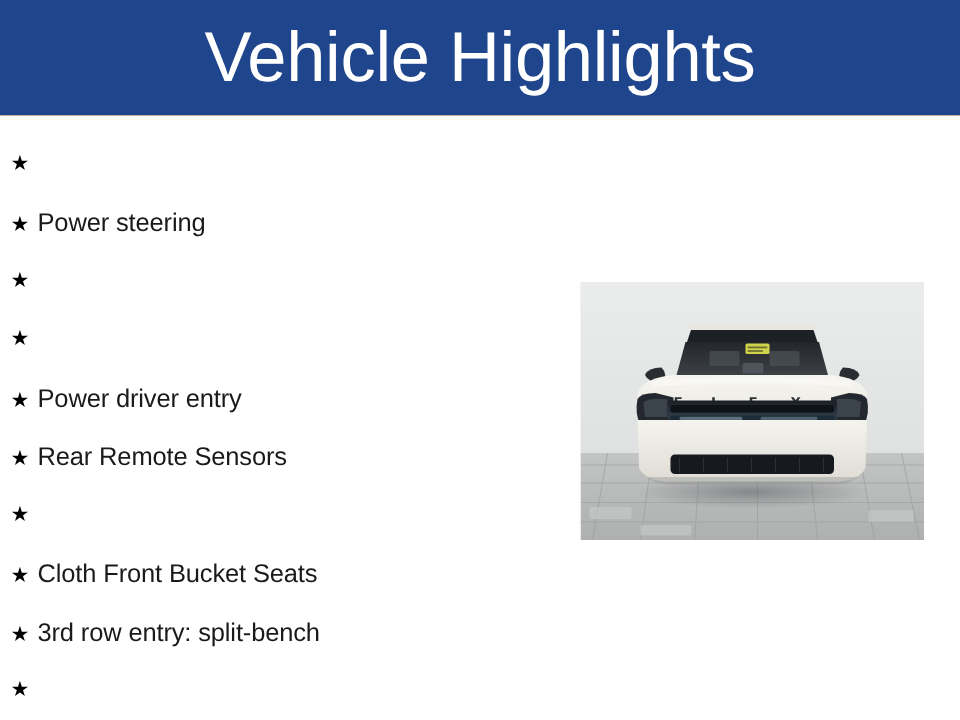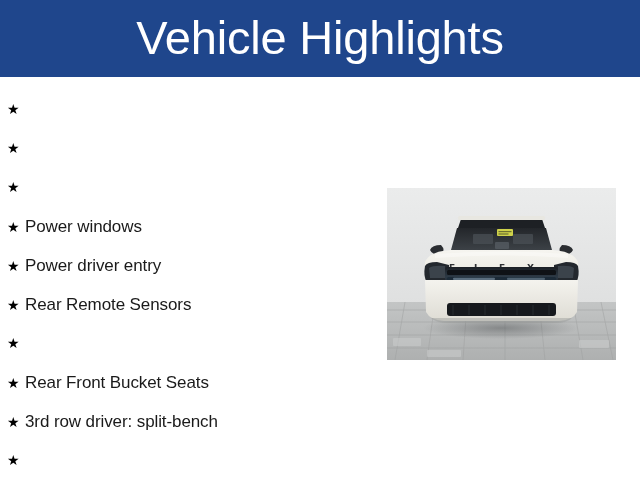--- a/index.html
+++ b/index.html
@@ -122,53 +122,53 @@
   <div class="content">
 
     <ul class="highlights-list">
 
       <li class="highlight-item">
         <span class="bullet-star">★</span>
       </li>
 
       <li class="highlight-item">
         <span class="bullet-star">★</span>
-      </li>
-
-      <li class="highlight-item">
-        <span class="bullet-star">★</span>
-      </li>
-
-      <li class="highlight-item">
-        <span class="bullet-star">★</span>
-        <span class="highlight-label">Power windows</span>
+        <span class="highlight-label">Power steering</span>
+      </li>
+
+      <li class="highlight-item">
+        <span class="bullet-star">★</span>
+      </li>
+
+      <li class="highlight-item">
+        <span class="bullet-star">★</span>
       </li>
 
       <li class="highlight-item">
         <span class="bullet-star">★</span>
         <span class="highlight-label">Power driver entry</span>
       </li>
 
       <li class="highlight-item">
         <span class="bullet-star">★</span>
         <span class="highlight-label">Rear Remote Sensors</span>
       </li>
 
       <li class="highlight-item">
         <span class="bullet-star">★</span>
       </li>
 
       <li class="highlight-item">
         <span class="bullet-star">★</span>
-        <span class="highlight-label">Rear Front Bucket Seats</span>
-      </li>
-
-      <li class="highlight-item">
-        <span class="bullet-star">★</span>
-        <span class="highlight-label">3rd row driver: split-bench</span>
+        <span class="highlight-label">Cloth Front Bucket Seats</span>
+      </li>
+
+      <li class="highlight-item">
+        <span class="bullet-star">★</span>
+        <span class="highlight-label">3rd row entry: split-bench</span>
       </li>
 
       <li class="highlight-item">
         <span class="bullet-star">★</span>
       </li>
 
     </ul>
 
     <div class="vehicle-photo">
       <svg class="photo-svg" viewBox="0 0 229 172" xmlns="http://www.w3.org/2000/svg">

